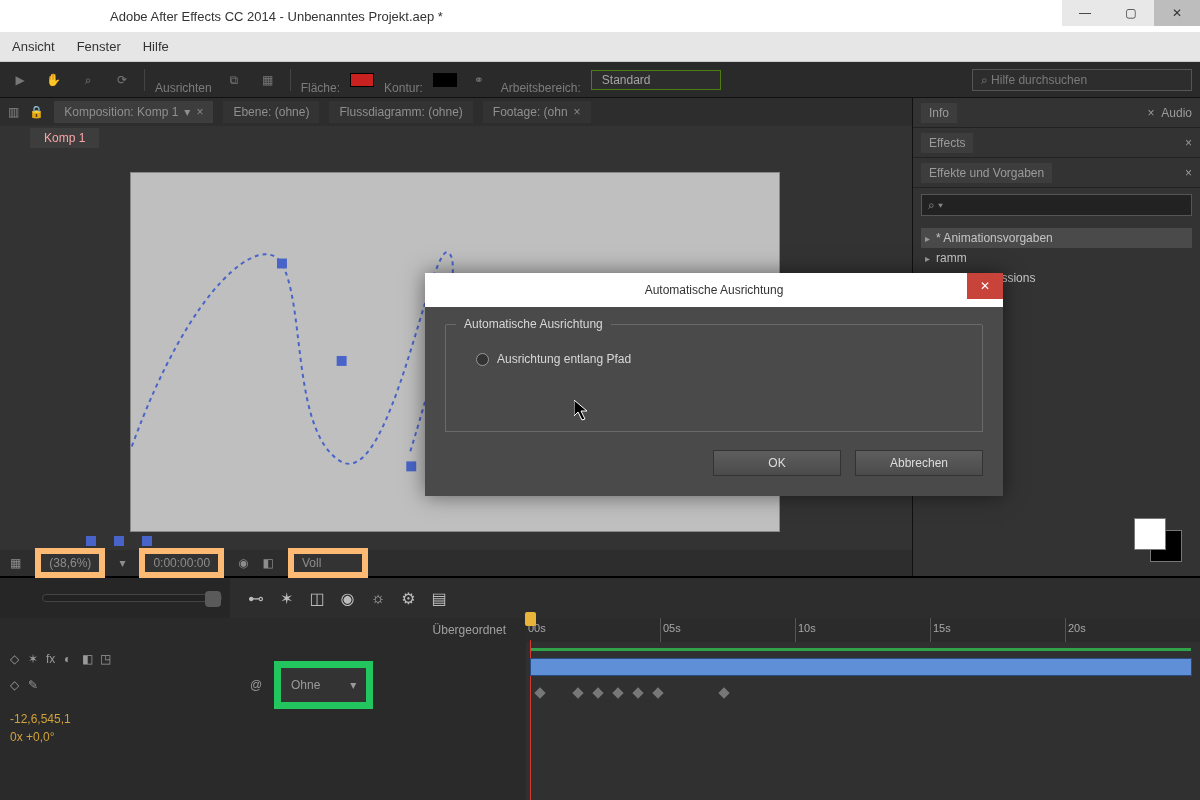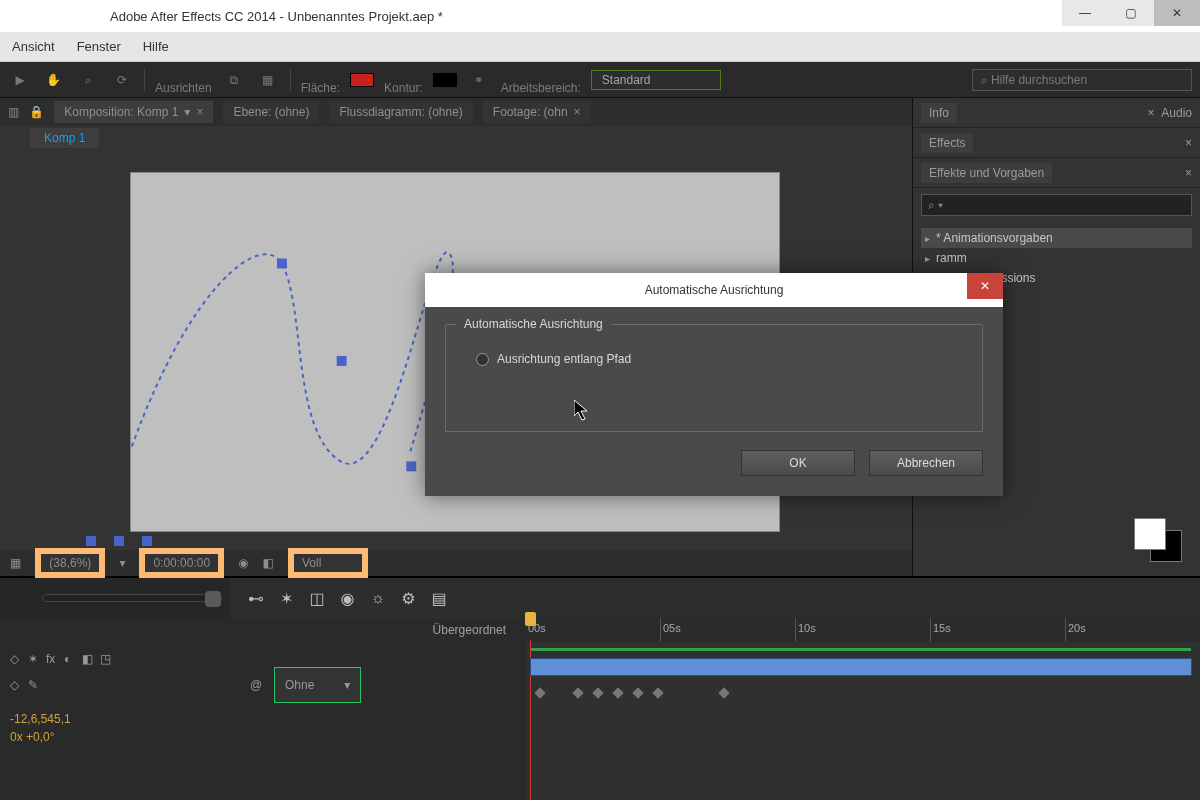--- a/index.html
+++ b/index.html
@@ -24,21 +24,21 @@
 .tool-dd { background:#2d2d2d; border:1px solid #4d7c0f; padding:2px 10px; color:#a5a5a5; min-width:130px;}
 .searchbox { margin-left:auto; background:#2d2d2d; border:1px solid #555; padding:3px 8px; color:#7a7a7a; width:220px;}
 
 .workspace { display:flex; height:478px; }
 .comp-panel { flex:1; background:#333; position:relative; }
 .comp-tabs { display:flex; align-items:center; height:28px; background:#2d2d2d; padding-left:8px; gap:10px;}
 .comp-tab { color:#8f8f8f; padding:4px 10px; background:#333; display:flex; align-items:center; gap:6px;}
 .comp-tab.active { background:#3d3d3d; }
 .comp-tab-x { color:#888; }
 .comp-sub { height:24px; display:flex; align-items:center; padding-left:30px;}
-.comp-sub-tab { background:#3d3d3d; color:#0ea5e9; padding:3px 14px;}
+.comp-sub-tab { background:#3d3d3d; color:#fca5a5; padding:3px 14px;}
 .viewport { position:absolute; left:130px; top:74px; width:650px; height:360px; background:#bfbfbf; border:1px solid #888;}
 .viewport svg { position:absolute; inset:0; width:100%; height:100%; }
 
 .comp-footer { position:absolute; bottom:0; left:0; right:0; height:26px; background:#2d2d2d; display:flex; align-items:center; gap:14px; padding:0 10px; color:#8d8d8d;}
 .cf-pill{ background:#333; padding:2px 8px; border:6px solid #fdba74;}
 
 .rightcol { width:288px; background:#2d2d2d; display:flex; flex-direction:column; border-left:1px solid #111;}
 .panel-hdr { height:30px; display:flex; align-items:center; padding:0 8px; color:#9b9b9b; background:#333; border-bottom:1px solid #222;}
 .panel-hdr span:first-child { background:#3d3d3d; padding:3px 8px; }
 .panel-hdr .x { margin-left:auto; }
@@ -58,21 +58,21 @@
 .slider-thumb{ position:absolute; right:0; top:-4px; width:16px; height:16px; background:#5a5a5a; border-radius:4px;}
 .tl-icons { display:flex; gap:16px; padding-left:18px; align-items:center;}
 .tl-icons span{ color:#bcbcbc; font-size:16px;}
 .tl-ruler { height:24px; display:flex; margin-left:526px; color:#a8a8a8;}
 .tick { flex:1; border-left:1px solid #555; padding-left:2px; padding-top:4px; font-size:11px;}
 .tick.first{border-left:none;}
 .tl-rows { flex:1; display:flex;}
 .tl-left { width:526px; background:#2a2a2a; color:#b1b1b1; padding:6px 10px;}
 .tl-left .switches{ display:flex; gap:4px; align-items:center; height:22px; margin-bottom:4px;}
 .sw-ico{ width:14px; height:14px; display:inline-block; color:#9a9a9a;}
-.parent-dd{ background:#333; border:1px solid #22c55e; padding:10px 10px; color:#9a9a9a; margin-left:6px; display:inline-flex; align-items:center; gap:30px;}
+.parent-dd{ background:#333; border:7px solid #22c55e; padding:10px 10px; color:#9a9a9a; margin-left:6px; display:inline-flex; align-items:center; gap:30px;}
 .coords{ color:#d1a23a; margin-top:14px; line-height:18px;}
 .tl-right { flex:1; background:#303030; position:relative;}
 .layer-bar{ position:absolute; left:4px; right:8px; top:16px; height:18px; background:#5f8fd6; border:1px solid #2a4b7f;}
 .layer-bar::before{content:""; position:absolute; left:0; right:0; top:-11px; height:3px; background:#2fa24a;}
 .kf-row{ position:absolute; left:4px; right:8px; top:44px; height:14px;}
 .kf{ width:8px; height:8px; background:#777; transform:rotate(45deg); position:absolute; top:3px;}
 .playhead{ position:absolute; left:4px; top:-2px; bottom:0; width:1px; background:#d63a2f;}
 .playhead::before{content:""; position:absolute; left:-5px; top:-28px; width:11px; height:14px; background:#e9b43a; border-radius:2px;}
 
 
@@ -83,21 +83,21 @@
 .fieldset { border:1px solid #6a6a6a; border-top:none; position:relative; padding:22px 18px 60px; margin-bottom:18px;}
 .fieldset-legend { position:absolute; top:-8px; left:0; right:0; display:flex; align-items:center;}
 .fieldset-legend::before,.fieldset-legend::after{content:""; flex:1; height:1px; background:#6a6a6a;}
 .fieldset-legend::before{flex:0 0 10px;}
 .fieldset-legend span{ padding:0 8px; color:#d8d8d8;}
 .radio-row { display:flex; align-items:center; gap:8px; padding:5px 12px; color:#d8d8d8;}
 .radio { width:13px; height:13px; border-radius:50%; border:1px solid #999; background:#333; display:inline-flex; align-items:center; justify-content:center;}
 .radio.checked{ border-color:#e3b549;}
 .radio.checked::after{content:""; width:7px; height:7px; border-radius:50%; background:#e3b549;}
 .modal-buttons { display:flex; justify-content:flex-end; gap:14px;}
-.modal-buttons button{ width:114px; height:26px; background:linear-gradient(#5e5e5e,#4b4b4b); border:1px solid #333; color:#ddd; font-size:12px;text-align:center;}
+.modal-buttons button{ width:128px; height:26px; background:linear-gradient(#5e5e5e,#4b4b4b); border:1px solid #333; color:#ddd; font-size:12px;text-align:center;}
 
 .cursor { position:absolute; left:574px; top:400px; pointer-events:none; z-index:1000;}
 </style>
 </head>
 <body>
 
 <div class="titlebar">
   <span class="titlebar-text">Adobe After Effects CC 2014 - Unbenanntes Projekt.aep *</span>
   <div class="winbtns">
     <div class="winbtn">—</div>

